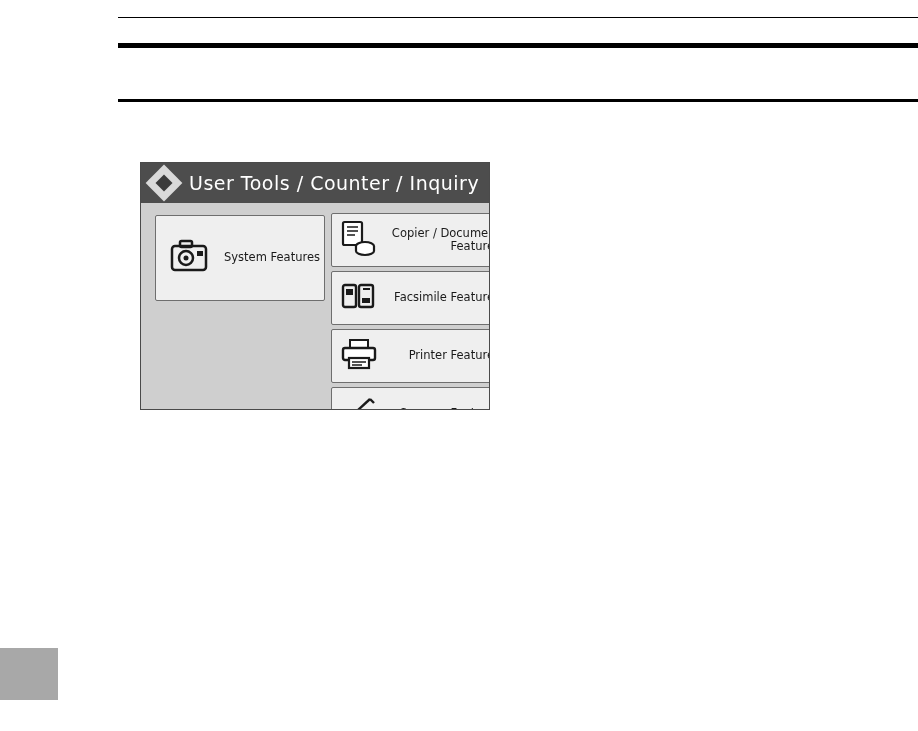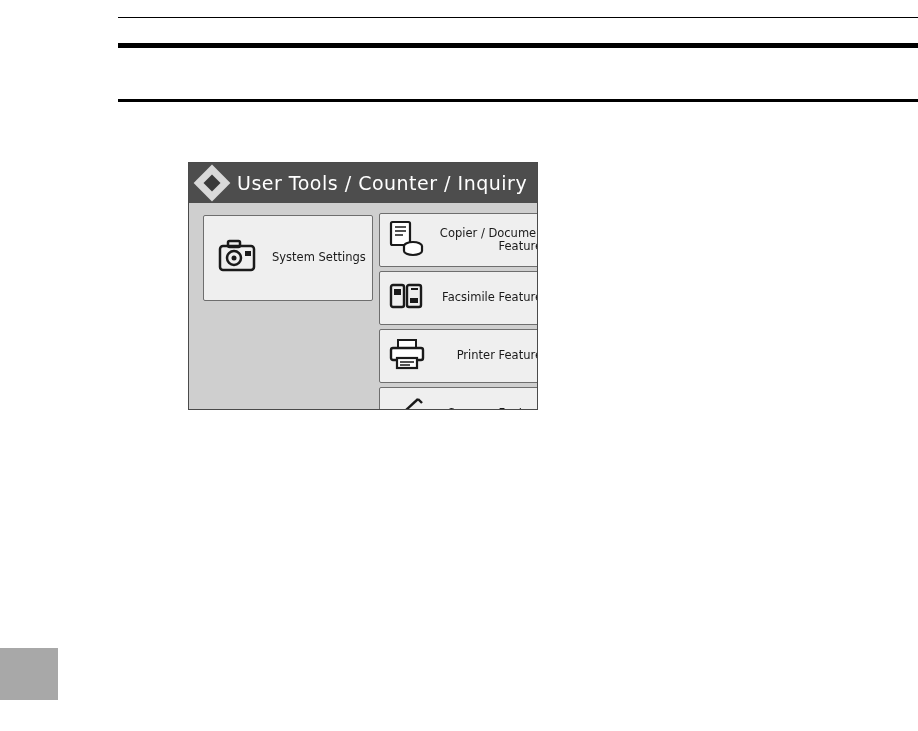--- a/index.html
+++ b/index.html
@@ -55,21 +55,20 @@
   .lcd {
     position: absolute;
     left: 140px;
     top: 162px;
     width: 350px;
     height: 248px;
     background: #cfcfcf;
     border: 1px solid #4a4a4a;
     box-sizing: border-box;
     overflow: hidden;
-    margin-left: 48px;
   }
   .lcd-titlebar {
     position: absolute;
     left: 0;
     top: 0;
     width: 350px;
     height: 40px;
     background: #4d4d4d;
     display: flex;
     align-items: center;
@@ -207,21 +206,21 @@
     <div class="btn" id="btn-system-settings">
       <span class="icon-box">
         <svg width="38" height="34" viewBox="0 0 38 34">
           <rect x="2" y="7" width="34" height="24" rx="3" fill="none" stroke="#1a1a1a" stroke-width="2.5"></rect>
           <rect x="10" y="2" width="12" height="6" rx="1.5" fill="none" stroke="#1a1a1a" stroke-width="2.5"></rect>
           <circle cx="16" cy="19" r="7" fill="none" stroke="#1a1a1a" stroke-width="2.5"></circle>
           <circle cx="16" cy="19" r="2.5" fill="#1a1a1a"></circle>
           <rect x="27" y="12" width="6" height="5" fill="#1a1a1a"></rect>
         </svg>
       </span>
-      <span class="btn-label lbl-left">System Settings</span>
+      <span class="btn-label lbl-left">System Features</span>
     </div>
 
 
     <div class="btn" id="btn-copier">
       <span class="icon-box">
         <svg width="36" height="38" viewBox="0 0 36 38">
           <rect x="3" y="3" width="19" height="23" rx="1.5" fill="#ffffff" stroke="#1a1a1a" stroke-width="2.2"></rect>
           <path d="M7 8h11M7 12h11M7 16h8" stroke="#1a1a1a" stroke-width="1.6"></path>
           <ellipse cx="25" cy="27" rx="9" ry="4" fill="#ffffff" stroke="#1a1a1a" stroke-width="2.2"></ellipse>
           <path d="M16 27v5c0 2.2 4 4 9 4s9-1.8 9-4v-5" fill="#ffffff" stroke="#1a1a1a" stroke-width="2.2"></path>

